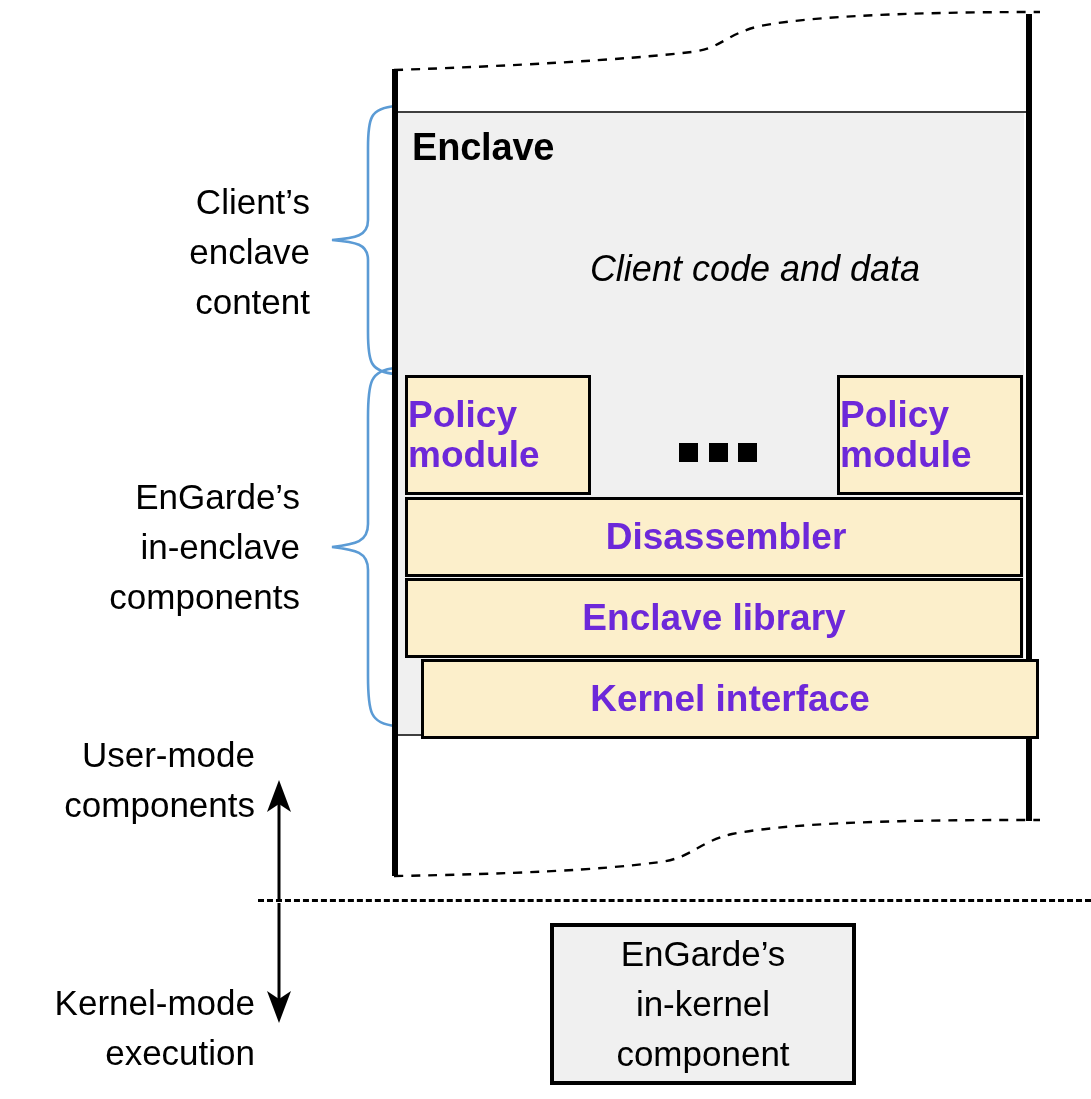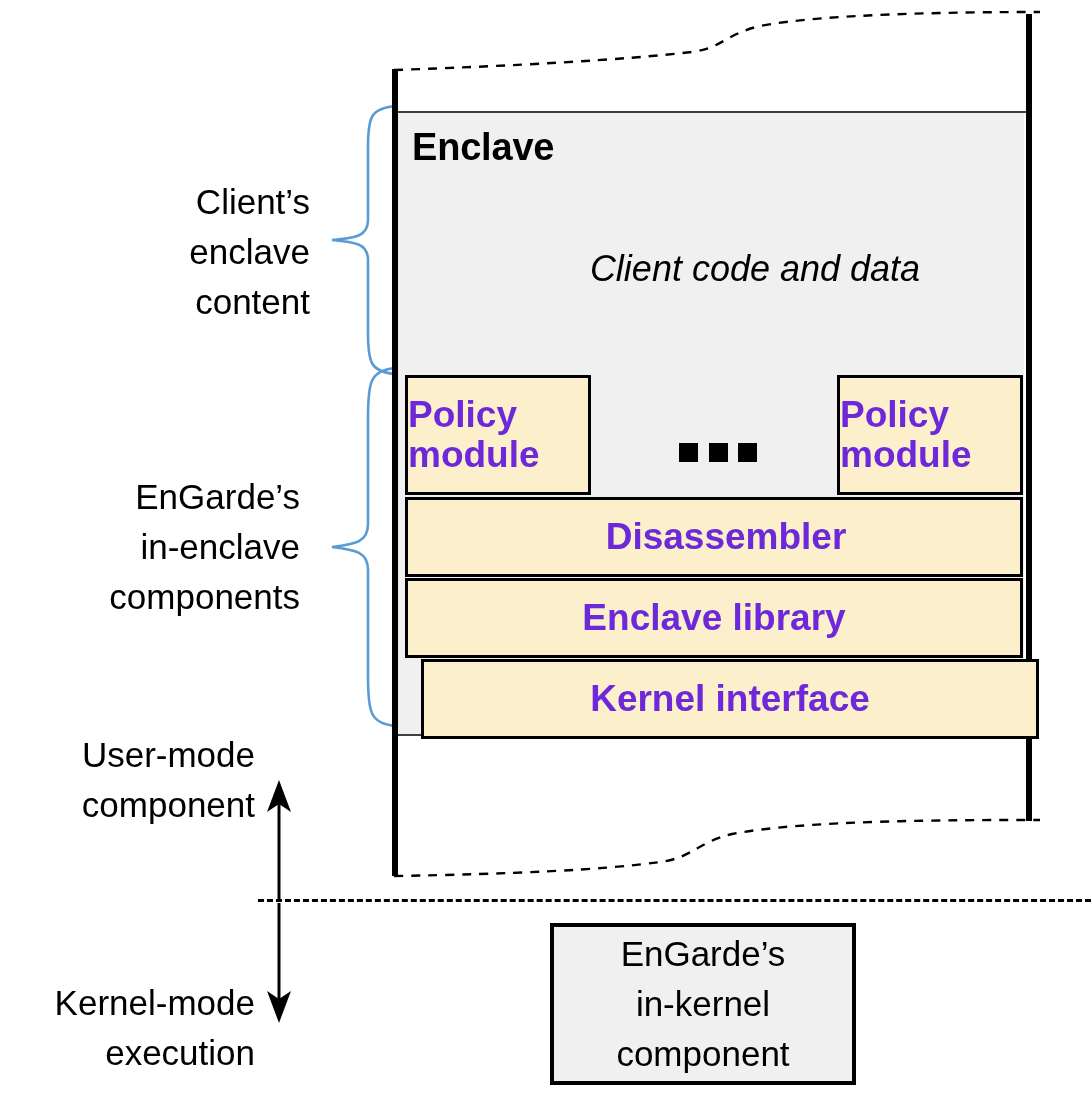--- a/index.html
+++ b/index.html
@@ -169,21 +169,21 @@
 
   <div class="side-label" id="label-client">Client’s
 enclave
 content</div>
 
   <div class="side-label" id="label-engarde">EnGarde’s
 in-enclave
 components</div>
 
   <div class="side-label" id="label-usermode">User-mode
-component</div>
+components</div>
 
   <div class="side-label" id="label-kernelmode">Kernel-mode
 execution</div>
 
   <svg class="brace" id="brace-client" viewBox="0 0 70 272">
     <path d="M66 2 C 40 4 38 14 38 44 L38 116 C38 132 26 134 2 136
              C26 138 38 140 38 156 L38 228 C38 258 40 268 66 270" fill="none" stroke="#5b9bd5" stroke-width="2.6" stroke-linecap="round"></path>
   </svg>
 
   <svg class="brace" id="brace-engarde" viewBox="0 0 70 362">

